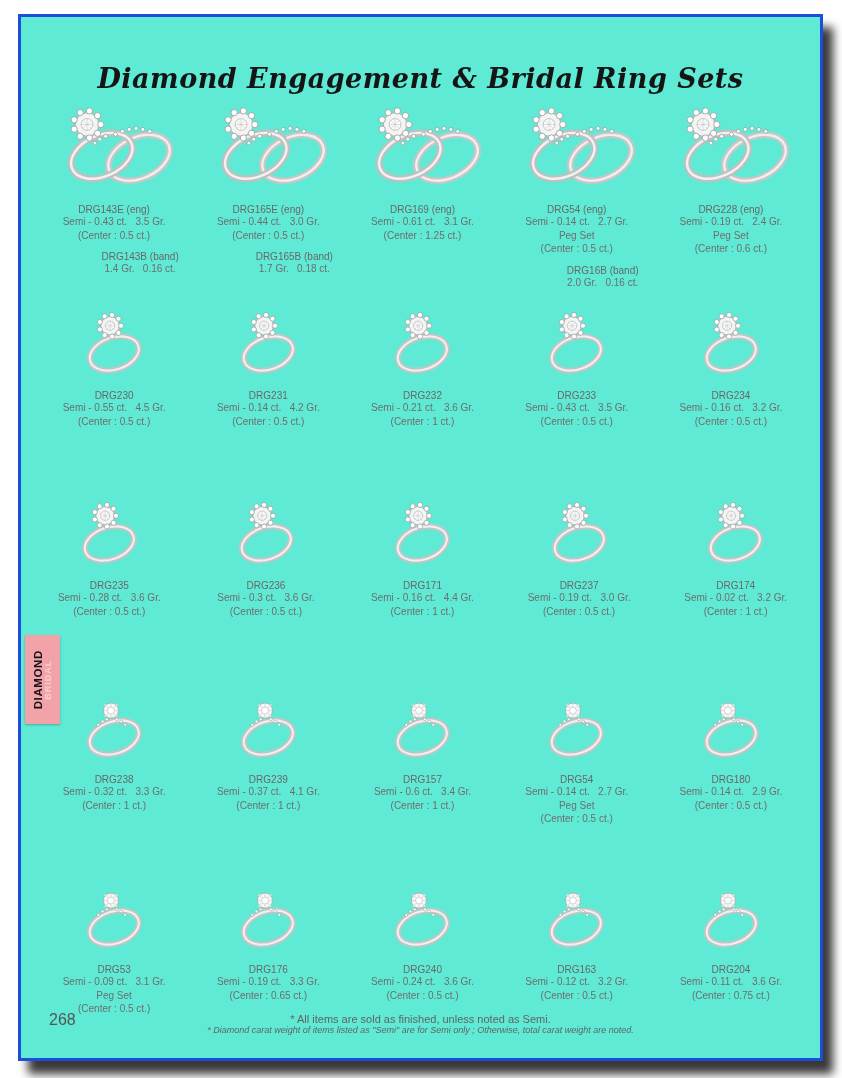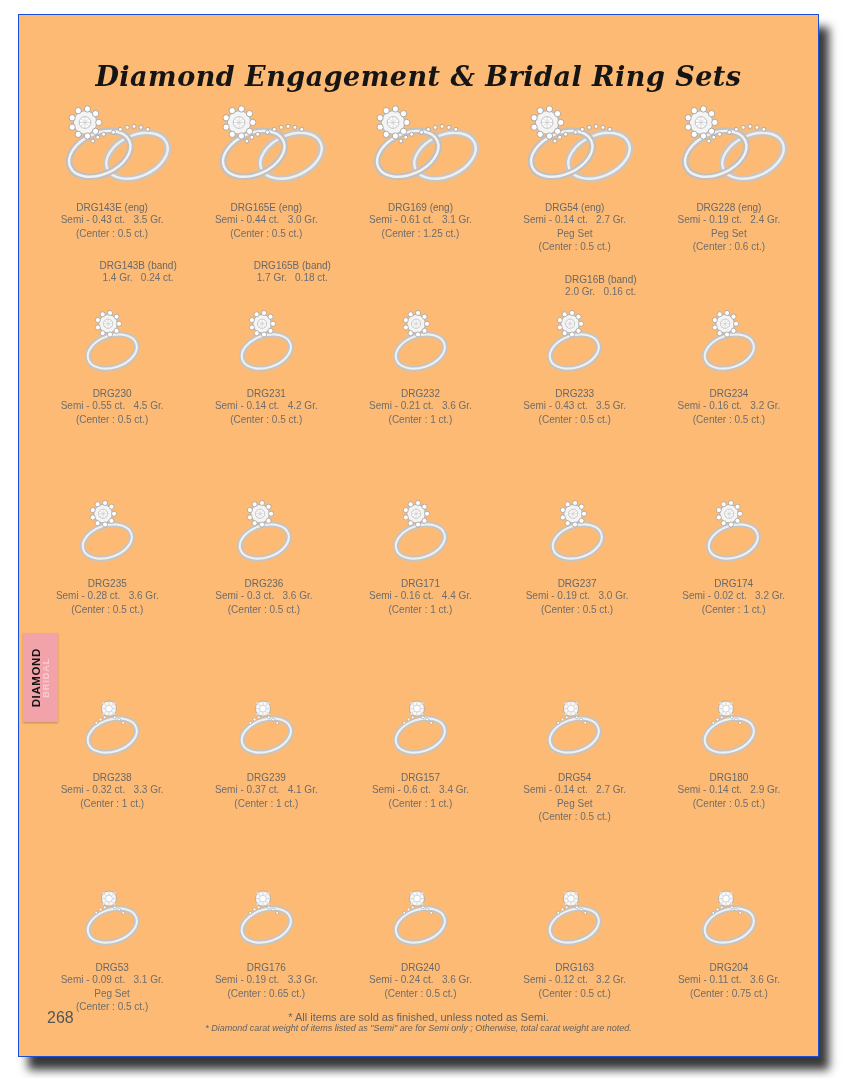--- a/index.html
+++ b/index.html
@@ -1,35 +1,35 @@
 <!DOCTYPE html>
 <html><head>
 <meta charset="utf-8">
 <style>
   html,body{margin:0;padding:0;background:#ffffff;width:842px;height:1078px;overflow:hidden;
     font-family:"Liberation Sans",sans-serif;}
   #page{position:absolute;left:18px;top:14px;width:799px;height:1041px;
-    background:#fdba74;border:1px solid #1d4ed8;
+    background:#5eead4;border:3px solid #1d4ed8;
     box-shadow:10px 13px 9px 0 rgba(0,0,0,0.78);}
   .page-title{position:absolute;left:0;right:0;top:46px;text-align:center;
     font-family:"DejaVu Serif",serif;font-style:italic;font-weight:bold;
     font-size:27px;color:#151515;letter-spacing:0.5px;margin:0;}
   .grid-row{position:absolute;left:16px;right:12px;display:flex;}
   .grid-row[data-row="0"]{top:82px;justify-content:flex-end;}
   .grid-row[data-row="1"]{top:286px;}
   .grid-row[data-row="2"]{top:476px;gap:12px;}
   .grid-row[data-row="3"]{top:670px;}
   .grid-row[data-row="4"]{top:860px;}
   .cell{flex:1;text-align:center;min-width:0;}
   .ring-img{height:80px;display:flex;align-items:flex-end;justify-content:center;}
   .grid-row[data-row="0"] .ring-img{height:98px;}
   .ring-img svg{height:100%;}
   .code{font-size:10px;color:#686868;margin-top:7px;white-space:pre-wrap;}
   .detail{font-size:10px;color:#6e6e6e;line-height:1.35;white-space:pre-wrap;}
-  .band{margin-top:20px;transform:translateX(26px);}
+  .band{margin-top:9px;transform:translateX(26px);}
   .side-tab{position:absolute;left:4px;top:618px;width:35px;height:89px;
     background:#f2a2a9;box-shadow:0 1px 2px rgba(0,0,0,0.25);
     display:flex;align-items:center;justify-content:center;}
   .tab-inner{transform:rotate(-90deg);text-align:center;line-height:1.05;}
   .tab-main{font-weight:bold;font-size:11.5px;color:#141414;letter-spacing:0.6px;white-space:nowrap;}
   .tab-sub{font-weight:bold;font-size:9px;color:#ffffff;opacity:0.45;letter-spacing:1px;white-space:nowrap;}
   .page-number{position:absolute;left:28px;top:994px;font-size:16px;color:#555555;}
   .footnote-1{position:absolute;left:0;right:0;top:996px;text-align:center;
     font-size:11px;color:#636363;}
   .footnote-2{position:absolute;left:0;right:0;top:1008px;text-align:center;
@@ -80,21 +80,21 @@
       <circle cx="47" cy="26" r="6" fill="#fdfdfd" stroke="#b5b5b5" stroke-width="0.8"></circle>
       <path d="M41 26 L53 26 M47 20 L47 32 M43 22 L51 30 M51 22 L43 30" stroke="#c9c9c9" stroke-width="0.7"></path>
     </g>
   </svg>
         </div>
         <div class="code">DRG143E (eng)</div>
         <div class="detail">Semi - 0.43 ct.   3.5 Gr.</div>
         <div class="detail">(Center : 0.5 ct.)</div>
         <div class="band">
           <div class="code">DRG143B (band)</div>
-          <div class="detail">1.4 Gr.   0.24 ct.</div>
+          <div class="detail">1.4 Gr.   0.16 ct.</div>
         </div>
       </div>
       <div class="cell">
         <div class="ring-img">
           <svg viewBox="0 0 150 100">
     <g transform="rotate(-24 100 60)">
       <ellipse cx="100" cy="60" rx="33" ry="21" fill="none" stroke="#c6c6c6" stroke-width="7"></ellipse>
       <ellipse cx="100" cy="60" rx="33" ry="21" fill="none" stroke="#efefef" stroke-width="2.5"></ellipse>
     </g>
     <g transform="rotate(-24 62 58)">

